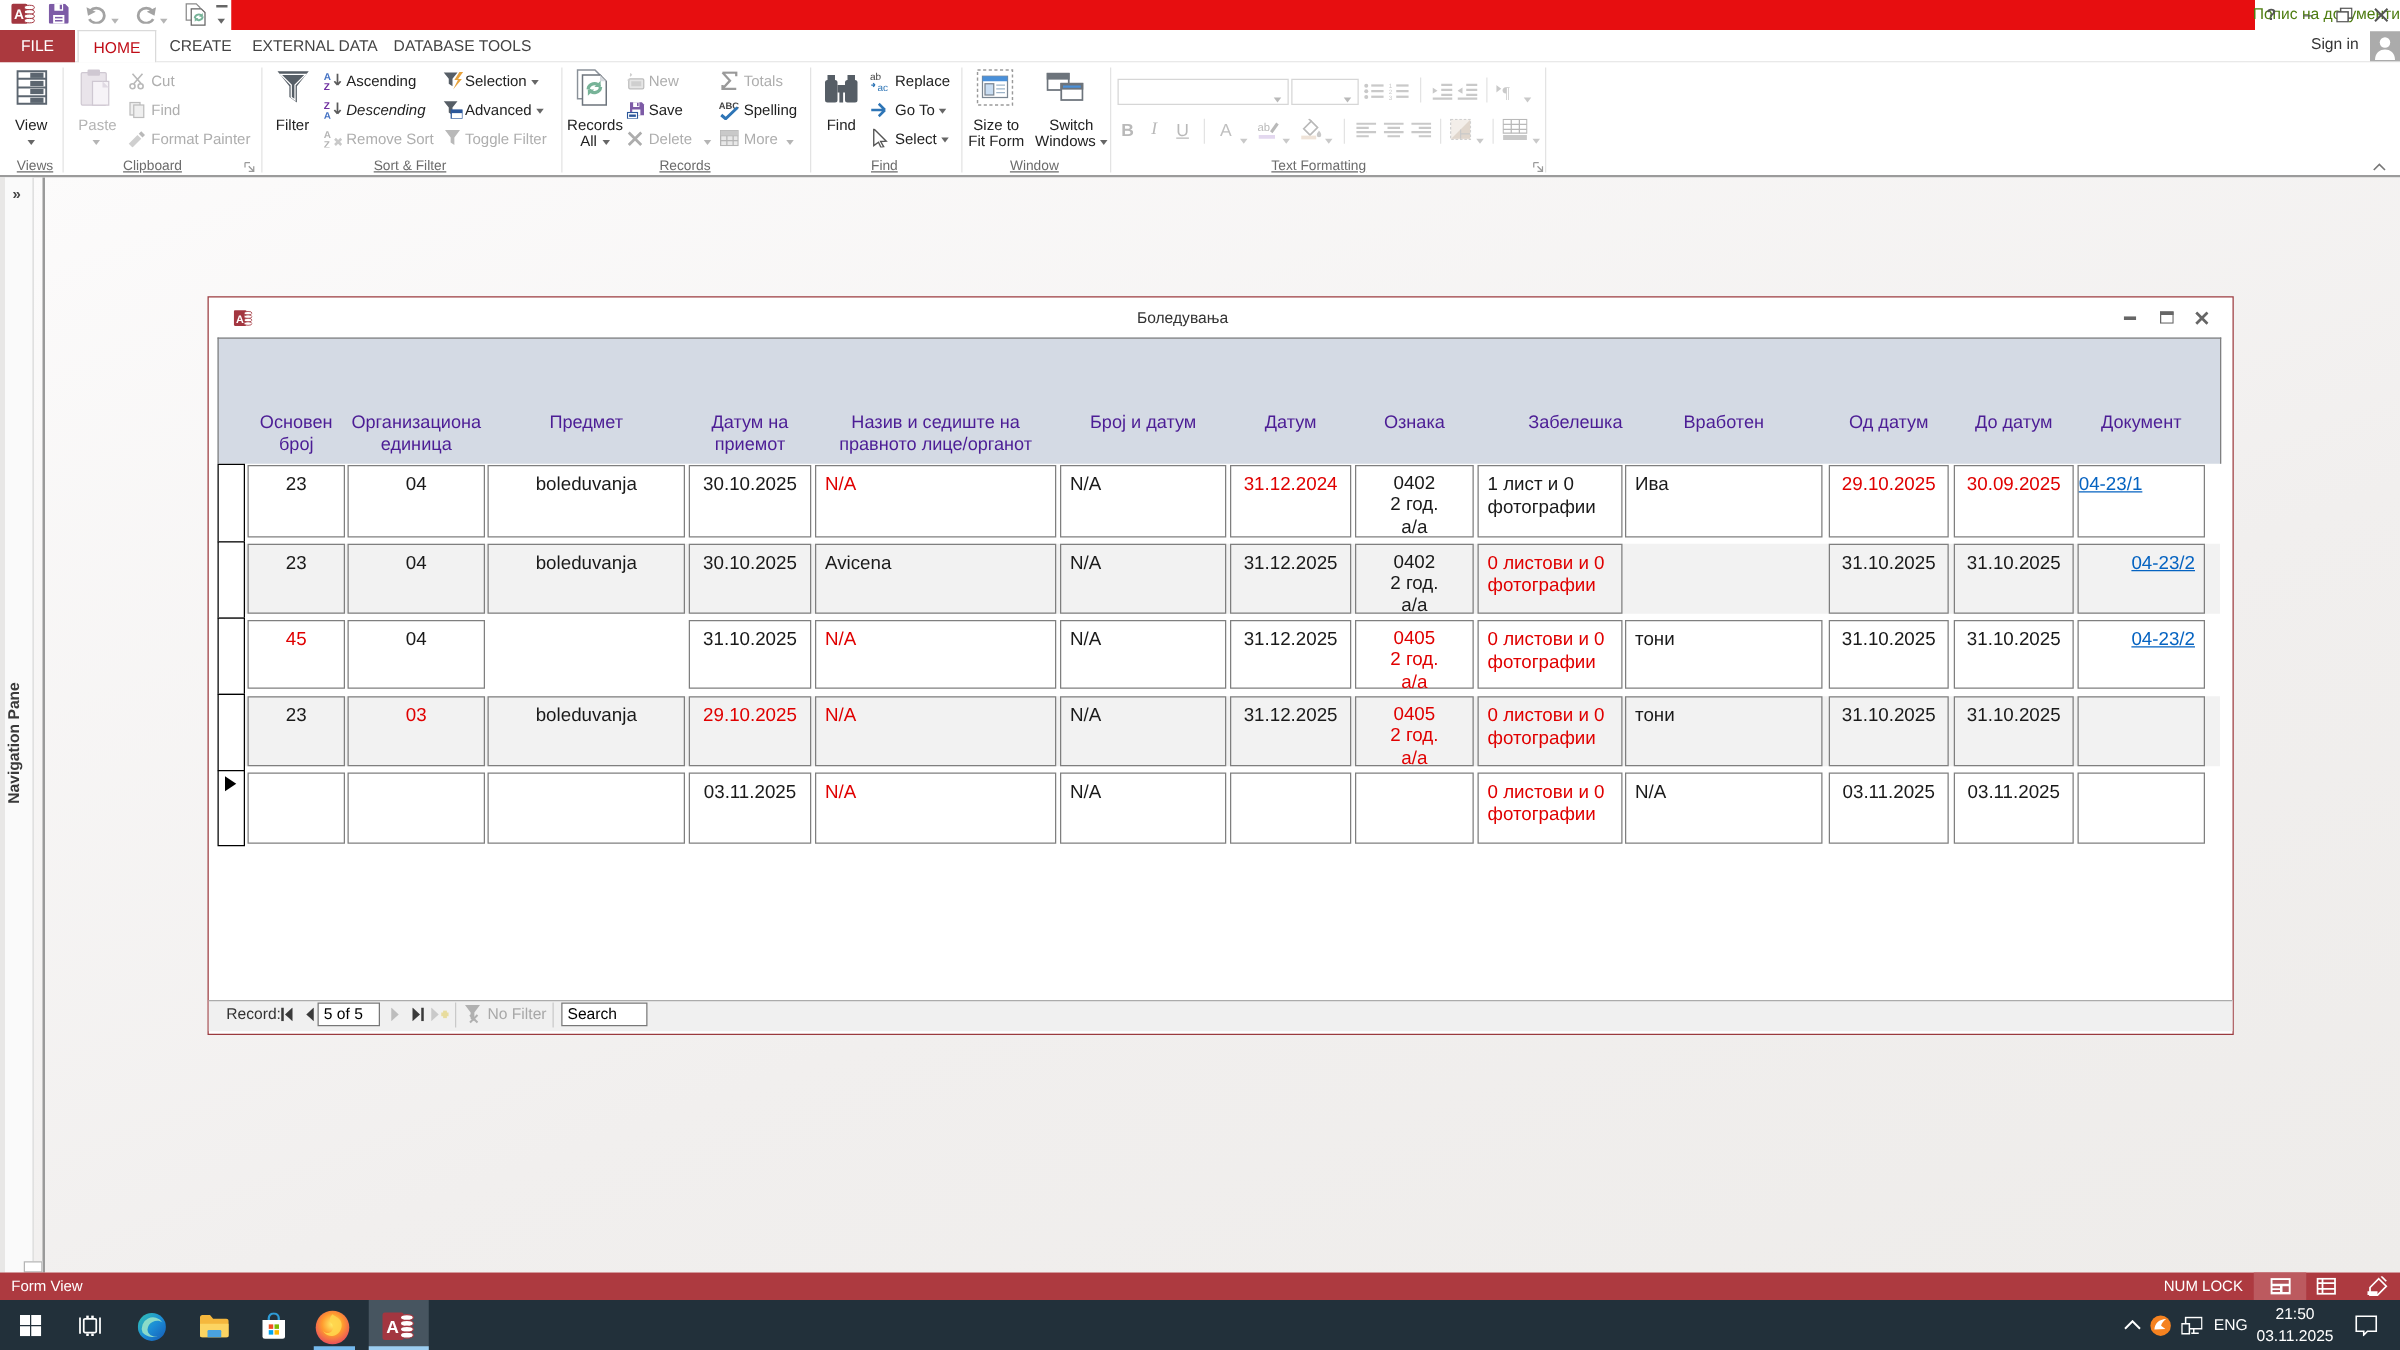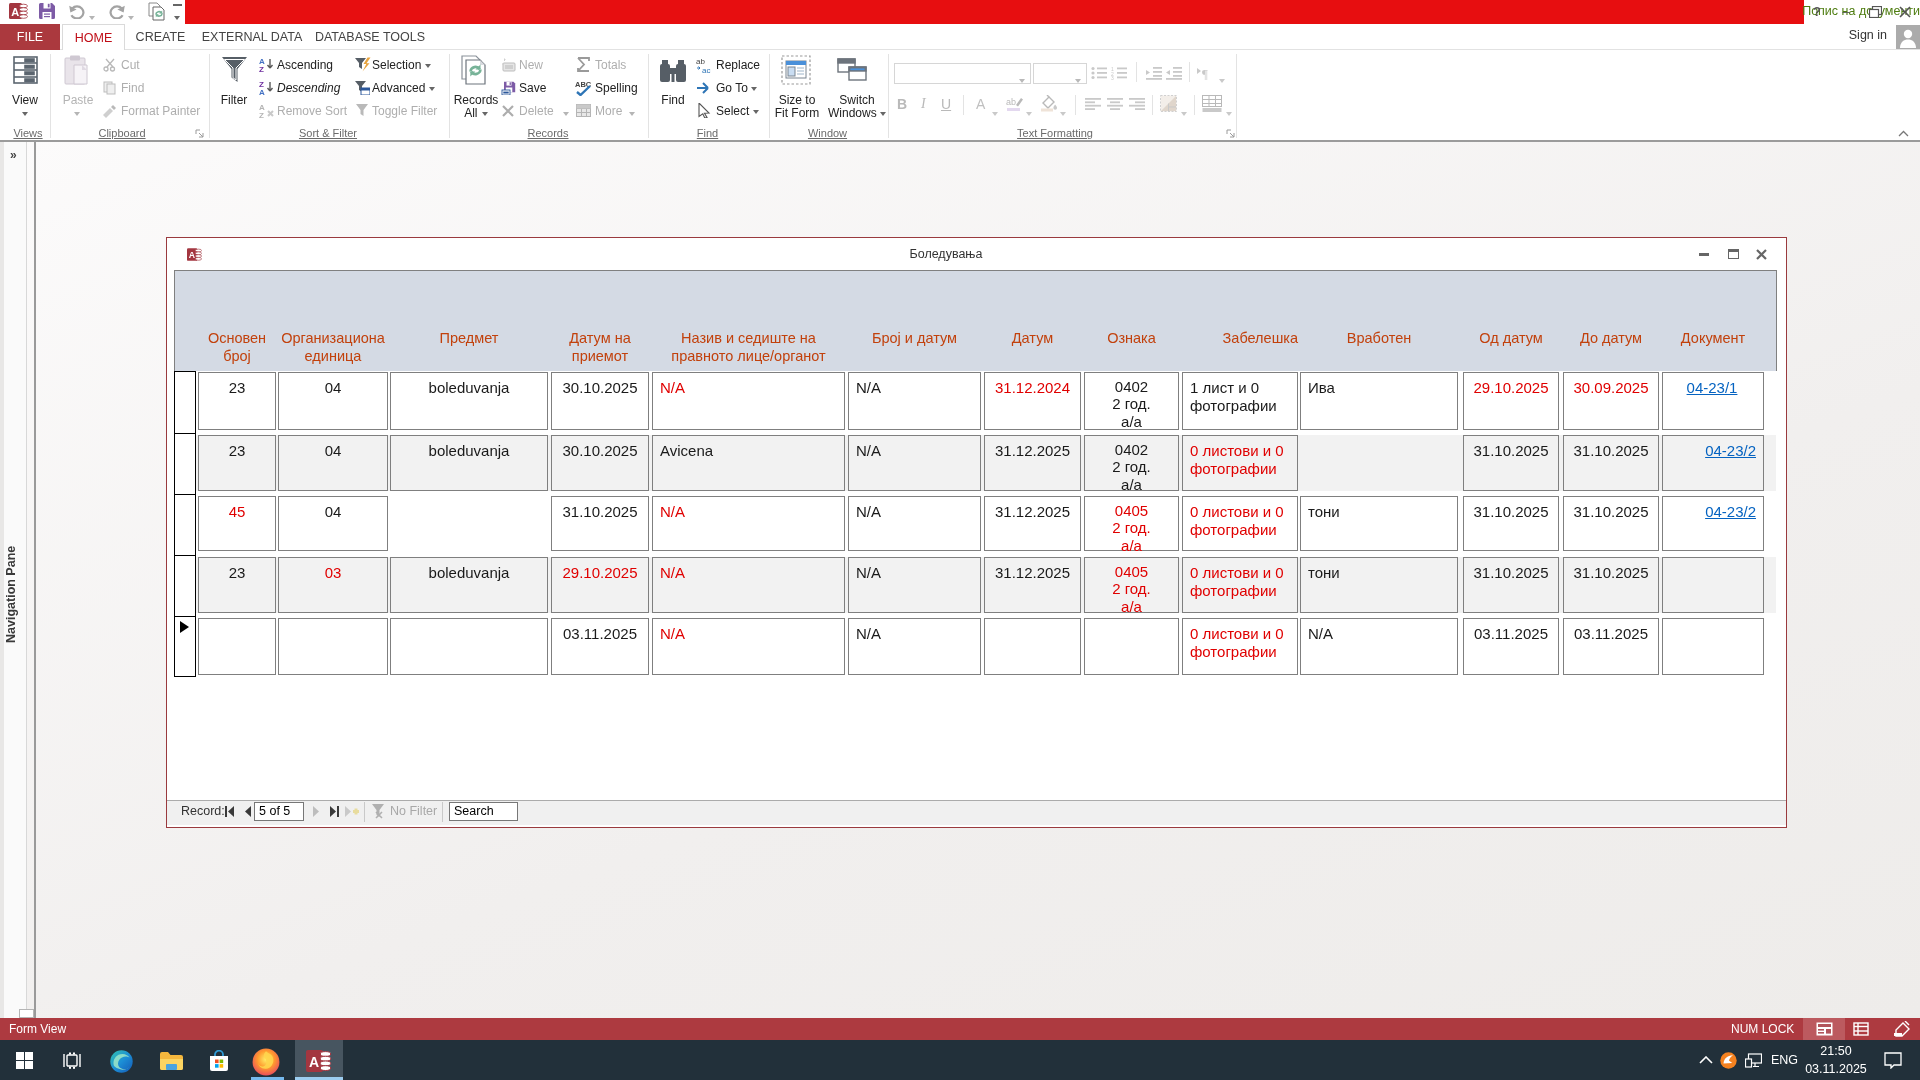--- a/index.html
+++ b/index.html
@@ -40,21 +40,21 @@
   #darkline { left:34px; top:142px; width:2px; height:876px; background:#9a9a9a; }
   #navchev { left:10px; top:148px; font-size:12px; font-weight:bold; color:#444; }
   #navtext { left:-36px; top:583px; width:100px; height:20px; font-size:12.5px; font-weight:bold; color:#3a3a3a; transform:rotate(-90deg); }
 
   
   #fwin { left:166px; top:237px; width:1621px; height:591px; background:#fff; border:1px solid #9a3a3e; }
   #ftitletext { left:166px; top:247px; width:1560px; text-align:center; color:#333; font-size:12.5px; }
 
   
   #hdr { left:174px; top:270px; width:1603px; height:101px; background:#d4dae4; border:1px solid #808080; border-bottom:none; }
-  .hlbl { color:#c2410c; font-size:14.5px; line-height:18px; text-align:center; top:329px; }
+  .hlbl { color:#4c1d95; font-size:14.5px; line-height:18px; text-align:center; top:329px; }
 
   
   .cell { position:absolute; background:#fff; border:1px solid #7f7f7f; font-size:15px; color:#1a1a1a; line-height:18px; padding-top:6px; }
   .cell.g { background:#f2f2f2; }
   .cell.ctr { text-align:center; }
   .cell.lft { padding-left:7px; }
   .cell.red { color:#e00000; }
   .cell.oz { line-height:17.5px; padding-top:4.5px; }
   .lnk { color:#0563c1; text-decoration:underline; }
   .sel { position:absolute; background:#fff; border:1px solid #000; }
@@ -536,21 +536,21 @@
   <div class="abs cell ctr" style="left:390px;top:372px;width:158px;height:58px;">boleduvanja</div>
   <div class="abs cell ctr" style="left:551px;top:372px;width:98px;height:58px;">30.10.2025</div>
   <div class="abs cell lft red" style="left:652px;top:372px;width:193px;height:58px;">N/A</div>
   <div class="abs cell lft" style="left:848px;top:372px;width:133px;height:58px;">N/A</div>
   <div class="abs cell ctr red" style="left:984px;top:372px;width:97px;height:58px;">31.12.2024</div>
   <div class="abs cell ctr oz" style="left:1084px;top:372px;width:95px;height:58px;">0402<br>2 год.<br>а/а</div>
   <div class="abs cell lft" style="left:1182px;top:372px;width:116px;height:58px;">1 лист и 0 фотографии</div>
   <div class="abs cell lft" style="left:1300px;top:372px;width:158px;height:58px;">Ива</div>
   <div class="abs cell ctr red" style="left:1463px;top:372px;width:96px;height:58px;">29.10.2025</div>
   <div class="abs cell ctr red" style="left:1563px;top:372px;width:96px;height:58px;">30.09.2025</div>
-  <div class="abs cell" style="left:1662px;top:372px;width:102px;height:58px;text-align:center;padding-right:2px;"><span class="lnk">04-23/1</span></div>
+  <div class="abs cell" style="left:1662px;top:372px;width:102px;height:58px;text-align:left;padding-right:2px;"><span class="lnk">04-23/1</span></div>
 
   <div class="abs cell g ctr" style="left:198px;top:435px;width:78px;height:56px;">23</div>
   <div class="abs cell g ctr" style="left:278px;top:435px;width:110px;height:56px;">04</div>
   <div class="abs cell g ctr" style="left:390px;top:435px;width:158px;height:56px;">boleduvanja</div>
   <div class="abs cell g ctr" style="left:551px;top:435px;width:98px;height:56px;">30.10.2025</div>
   <div class="abs cell g lft" style="left:652px;top:435px;width:193px;height:56px;">Avicena</div>
   <div class="abs cell g lft" style="left:848px;top:435px;width:133px;height:56px;">N/A</div>
   <div class="abs cell g ctr" style="left:984px;top:435px;width:97px;height:56px;">31.12.2025</div>
   <div class="abs cell g ctr oz" style="left:1084px;top:435px;width:95px;height:56px;">0402<br>2 год.<br>а/а</div>
   <div class="abs cell g lft red" style="left:1182px;top:435px;width:116px;height:56px;">0 листови и 0 фотографии</div>

